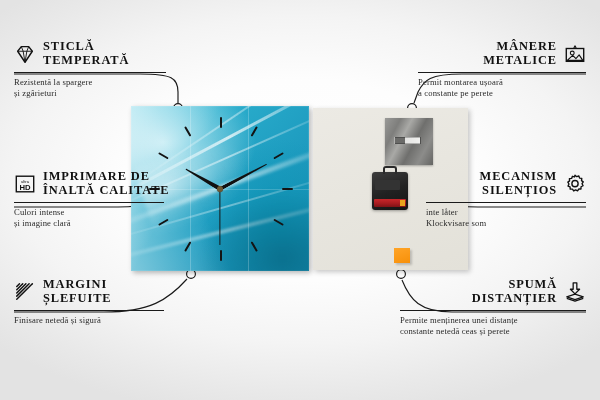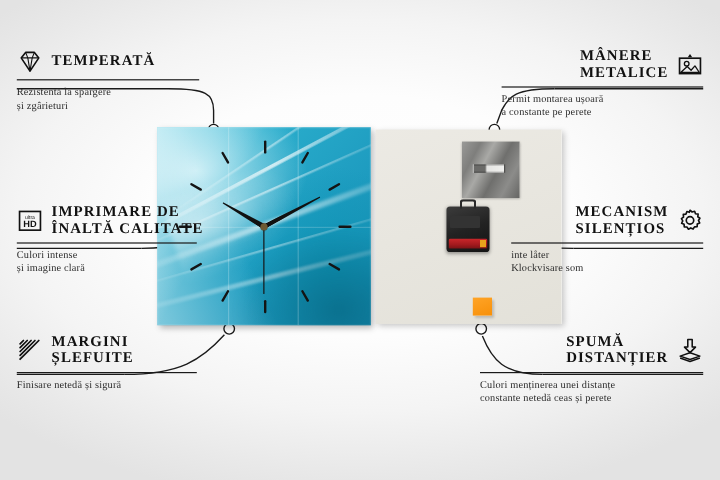--- a/index.html
+++ b/index.html
@@ -119,21 +119,21 @@
     font-family:"Liberation Serif", serif;
     font-weight:700; font-size:12.4px; letter-spacing:.9px;
     color:#111; text-transform:uppercase; white-space:nowrap;
   }
   .feat .rule{ height:1px; background:#1a1a1a; margin:4px 0 4px 0; }
   .feat .sub{
     font-family:Liberation Serif, serif;
     font-size:8.6px; color:#2a2a2a; line-height:1.34; letter-spacing:.15px;
   }
   .feat.right .head{ justify-content:flex-end; }
-  .feat.right .titles{ text-align:left; }
+  .feat.right .titles{ text-align:right; }
   .feat.right .sub{ text-align:left; }
   .ico{ width:22px; height:22px; flex:0 0 22px; display:block;text-align:right; }
   .ico svg{ width:100%; height:100%; display:block; }
 
   
   #f-glass   { left:14px;  top:40px;  width:152px; }
   #f-print   { left:14px;  top:170px; width:150px; }
   #f-edges   { left:14px;  top:278px; width:150px; }
   #f-hangers { right:14px; top:40px;  width:168px; }
   #f-mech    { right:14px; top:170px; width:160px; }
@@ -218,20 +218,21 @@
 
   <div class="feat left" id="f-glass">
     <div class="head">
       <span class="ico">
         <svg viewBox="0 0 24 24">
             <path d="M4 9 L8 4 H16 L20 9 L12 21 Z" fill="none" stroke="#111" stroke-width="1.5" stroke-linejoin="round"></path>
             <path d="M4 9 H20 M8 4 L10 9 L12 21 M16 4 L14 9 L12 21" fill="none" stroke="#111" stroke-width="1"></path>
           </svg>
       </span>
       <span class="titles">
+        <div class="t">STICLĂ</div>
         <div class="t">TEMPERATĂ</div>
       </span>
     </div>
     <div class="rule"></div>
     <div class="sub">
       <div>Rezistentă la spargere</div>
       <div>și zgârieturi</div>
     </div>
   </div>
 
@@ -331,18 +332,18 @@
       <span class="ico">
         <svg viewBox="0 0 24 24">
           <path d="M10 2 H14 V9 H17 L12 14 L7 9 H10 Z" fill="none" stroke="#111" stroke-width="1.4" stroke-linejoin="round"></path>
           <path d="M12 14.2 L21 17.2 L12 20.2 L3 17.2 Z" fill="none" stroke="#111" stroke-width="1.4" stroke-linejoin="round"></path>
           <path d="M3 19.0 L12 22.0 L21 19.0" fill="none" stroke="#111" stroke-width="1.4" stroke-linejoin="round"></path>
         </svg>
       </span>
     </div>
     <div class="rule"></div>
     <div class="sub">
-      <div>Culori menținerea unei distanțe</div>
+      <div>Permite menținerea unei distanțe</div>
       <div>constante netedă ceas și perete</div>
     </div>
   </div>
 
 </div>
 
 </body></html>

